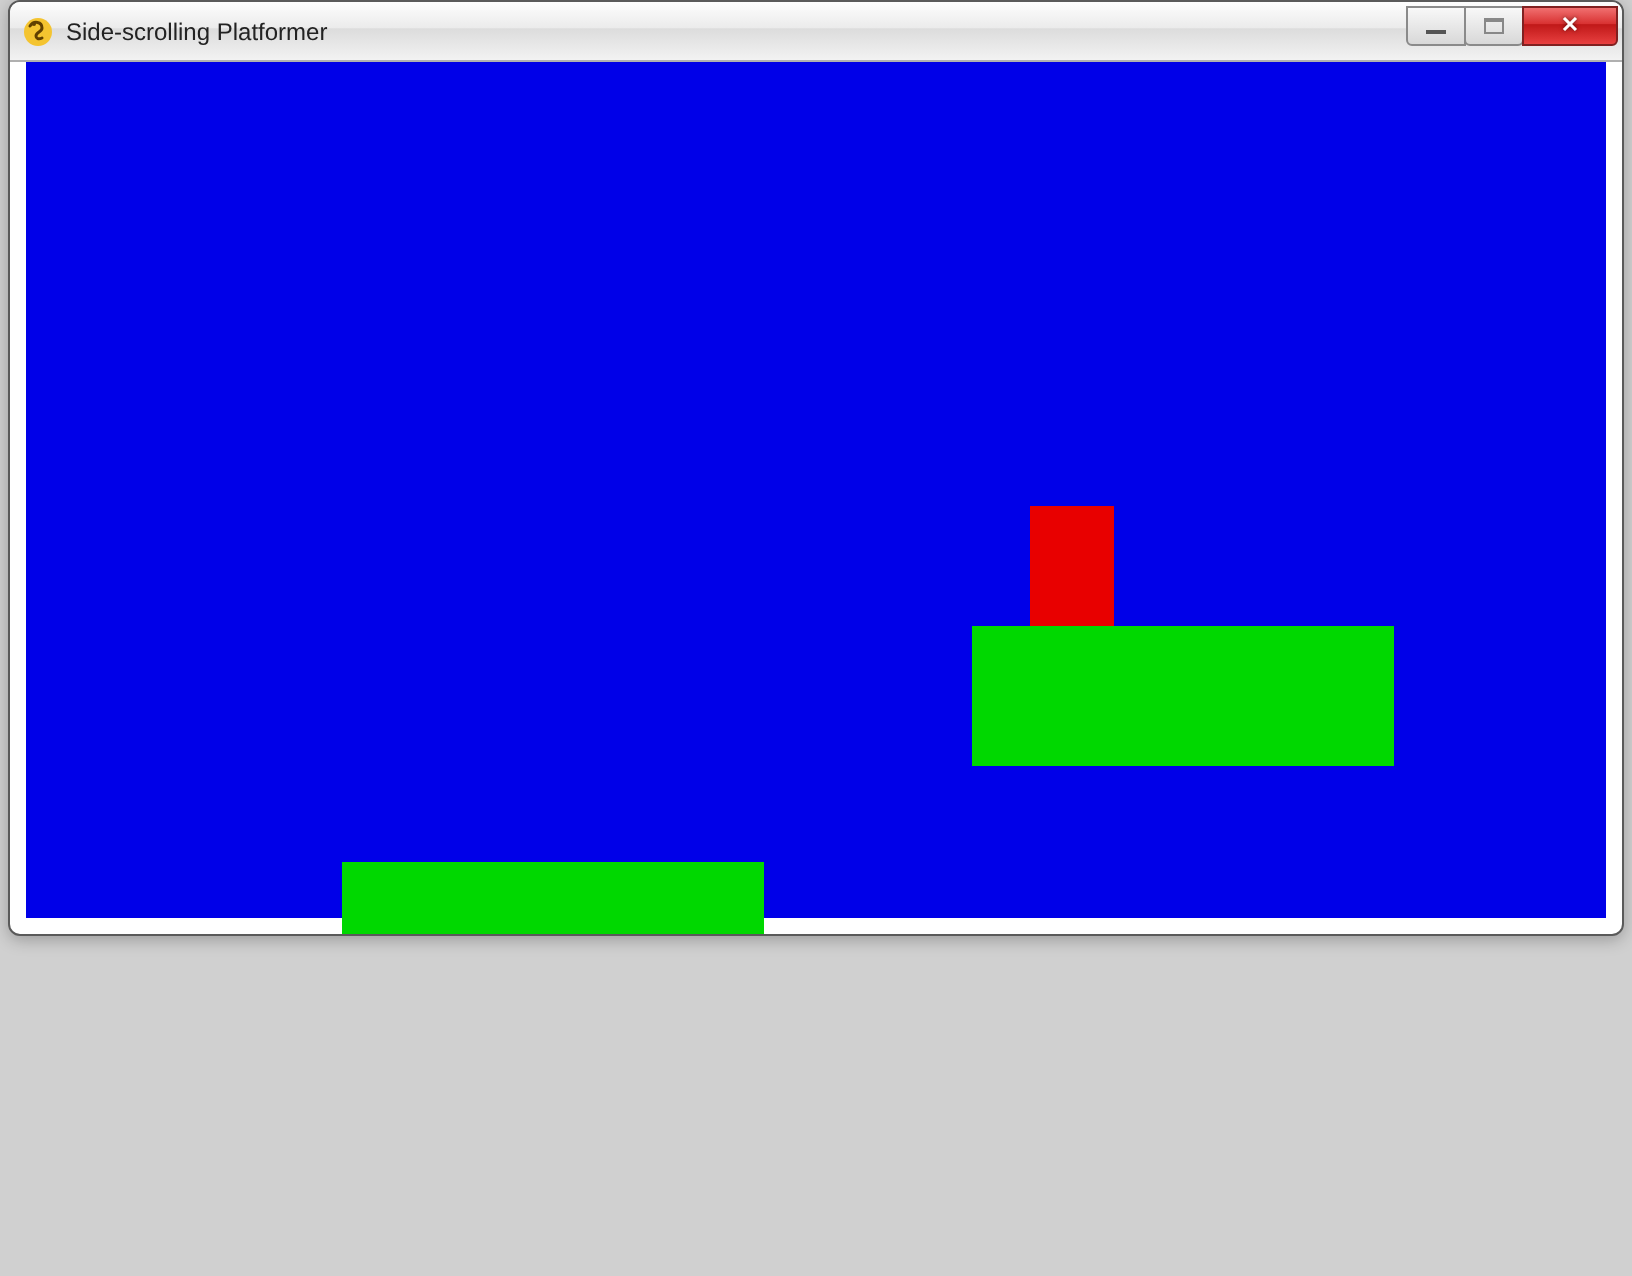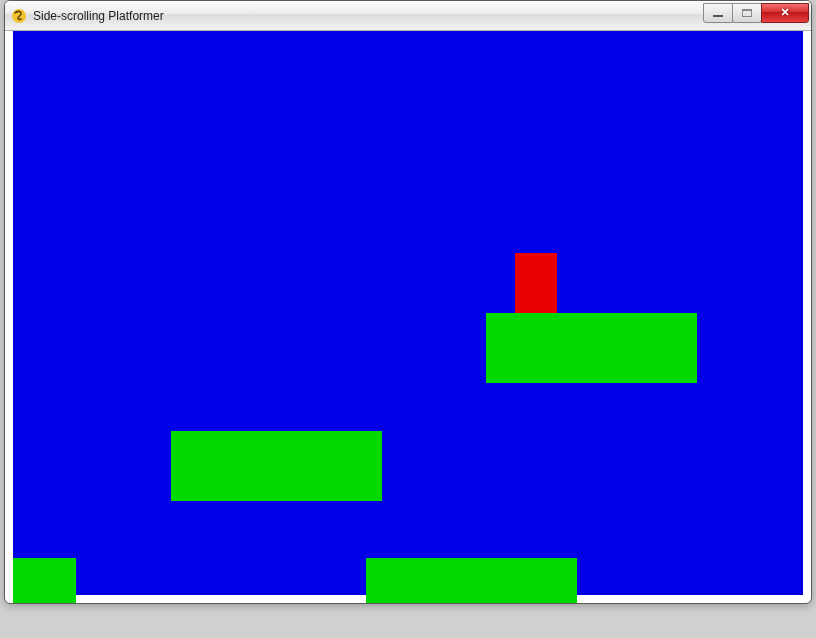--- a/index.html
+++ b/index.html
@@ -9,21 +9,21 @@
       background: #d0d0d0;
       font-family: "Segoe UI", Tahoma, sans-serif;
       overflow: hidden;
       position: relative;
     }
     .window {
       position: absolute;
       left: 4px;
       top: 0;
       width: 808px;
-      height: 604px;
+      height: 468px;
       background: #fff;
       border: 1px solid #5a5a5a;
       border-radius: 6px;
       box-shadow: 0 2px 8px rgba(0,0,0,0.25);
       overflow: hidden;
     }
     .titlebar {
       height: 30px;
       background: linear-gradient(#fdfdfd, #ebebeb 45%, #dcdcdc 46%, #f2f2f2);
       border-bottom: 1px solid #b0b0b0;

